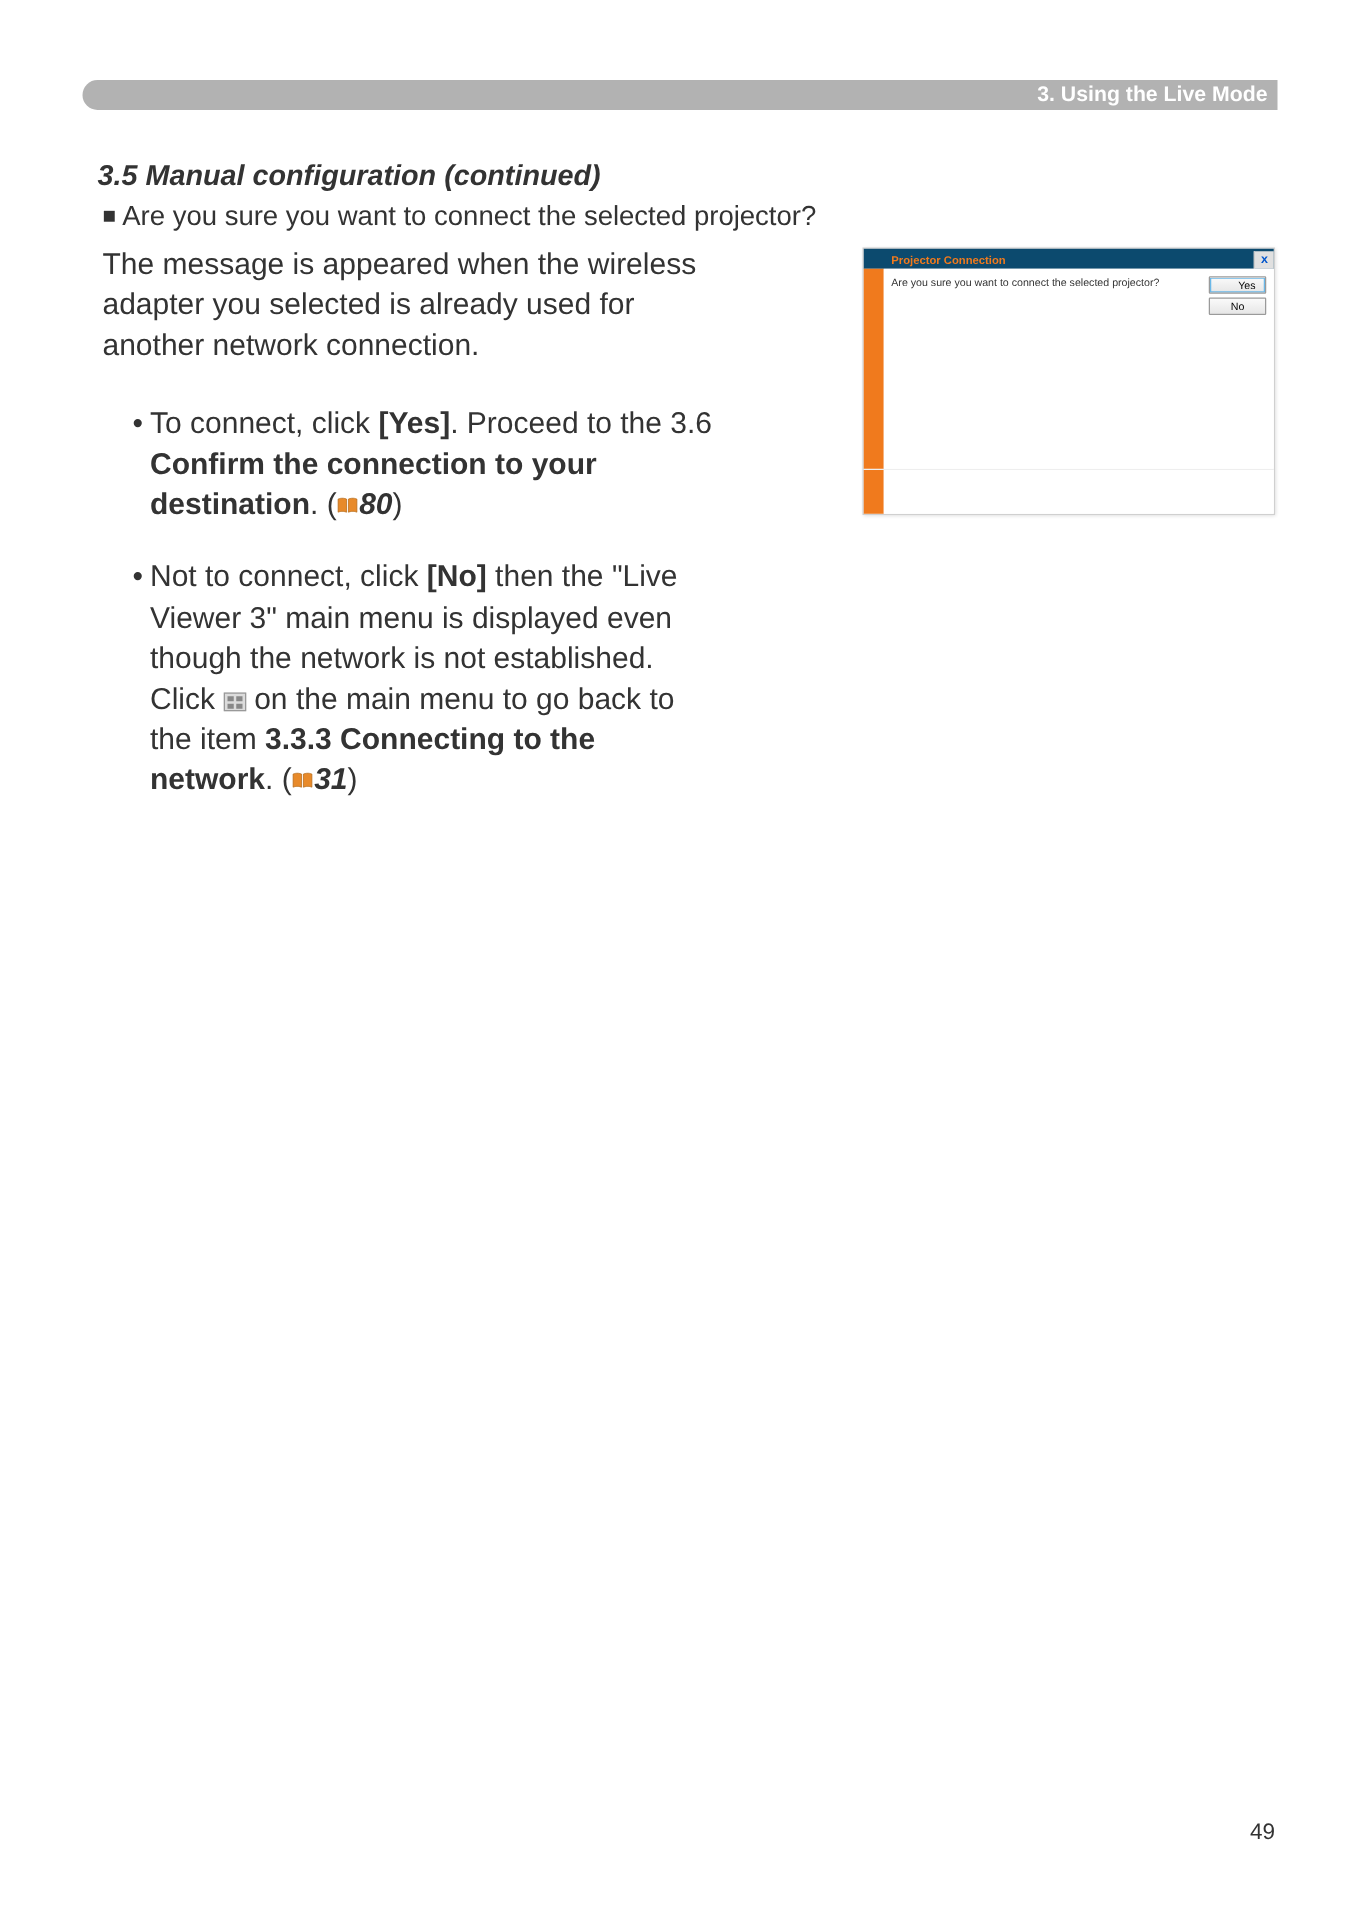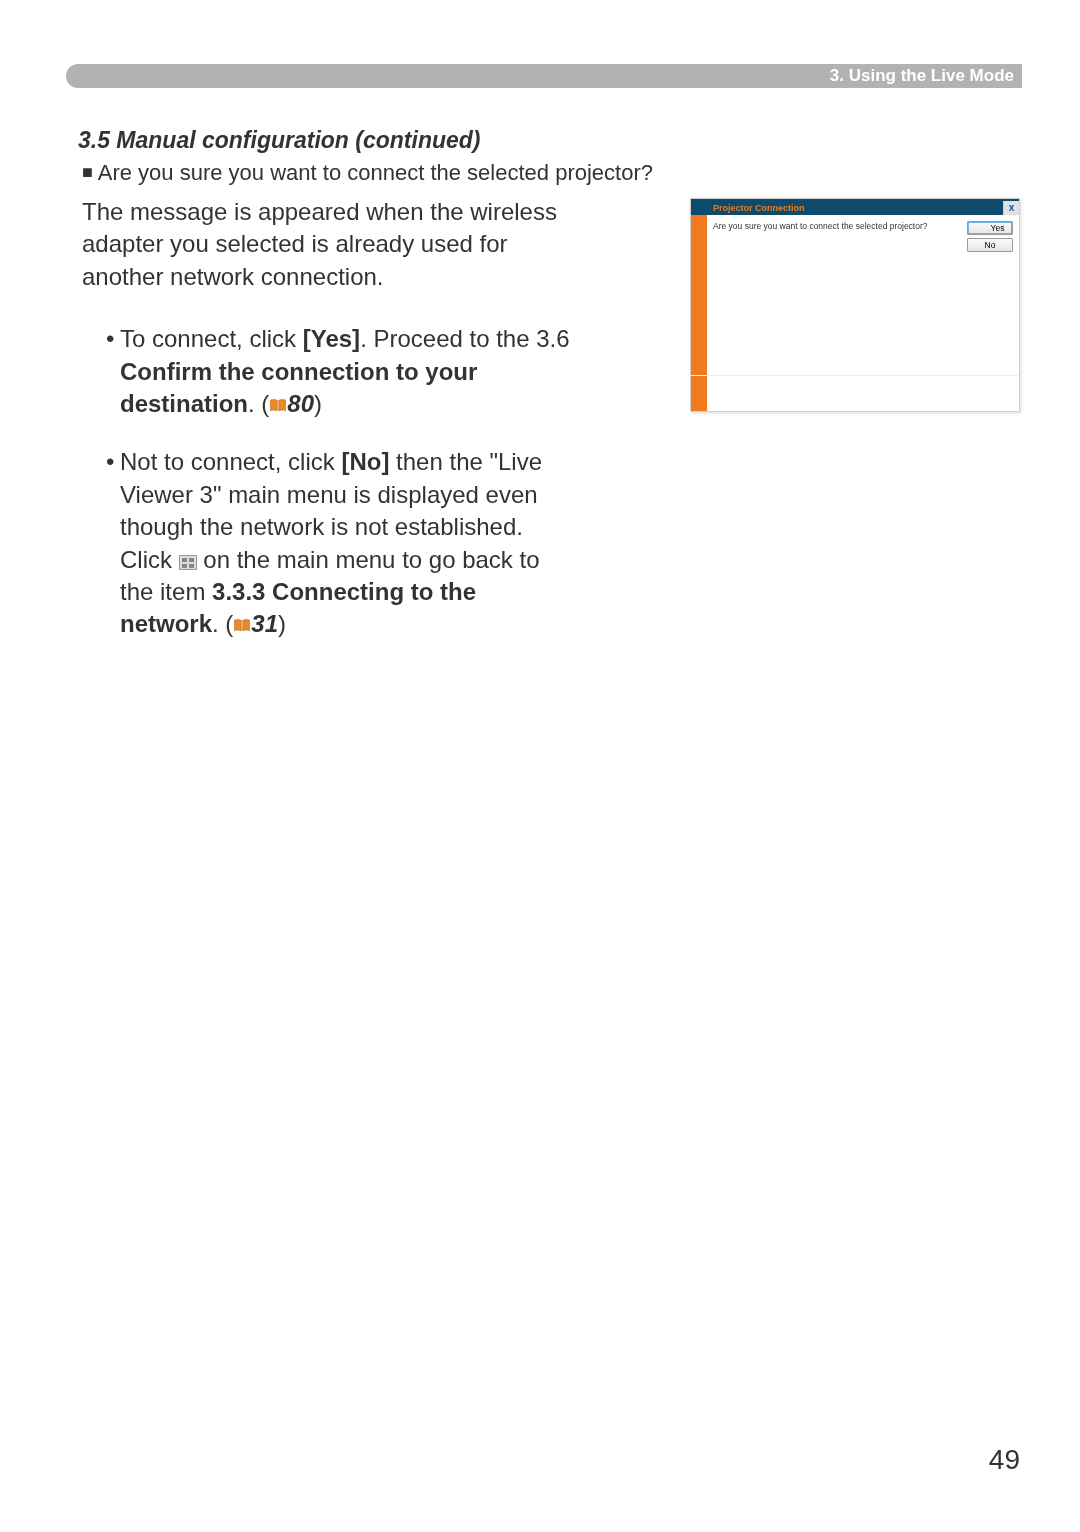--- a/index.html
+++ b/index.html
@@ -191,21 +191,21 @@
   }
   .dlg-footer-main {
     flex: 1;
     background: #ffffff;
   }
 
   .page-number {
     position: absolute;
     bottom: 56px;
     right: 60px;
-    font-size: 28px;
+    font-size: 18px;
     color: #333333;
   }
 </style>
 </head>
 <body>
 
 <div class="header-bar">
   <span class="header-bar-text">3. Using the Live Mode</span>
 </div>
 

